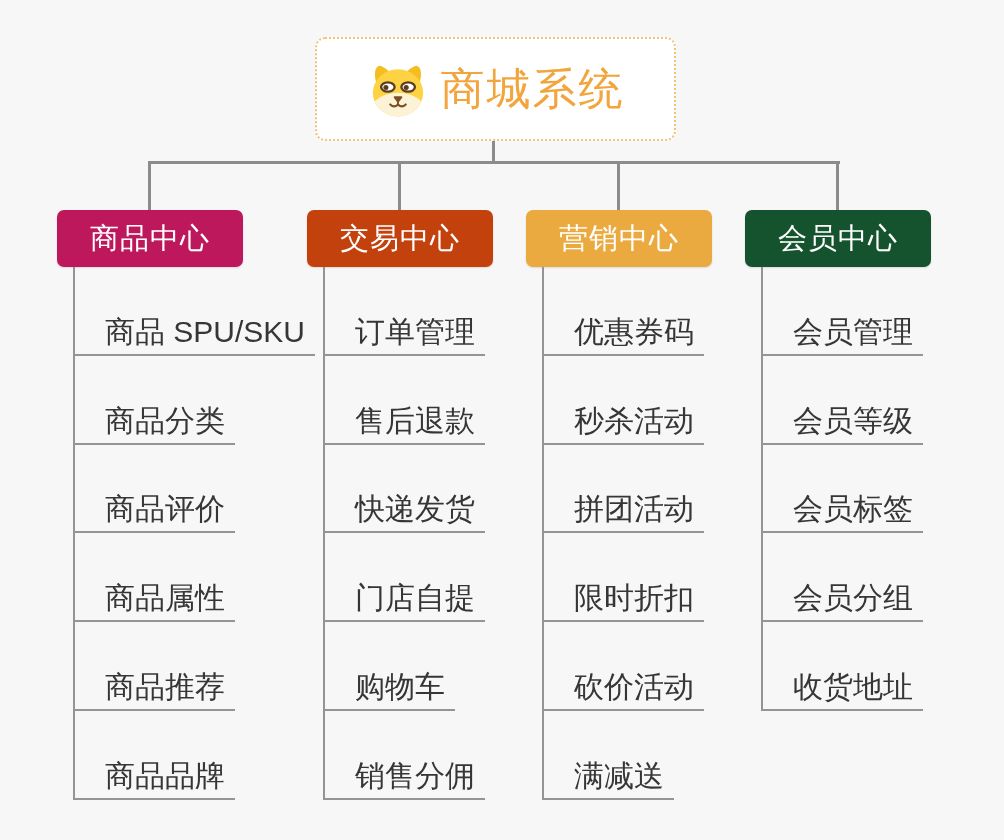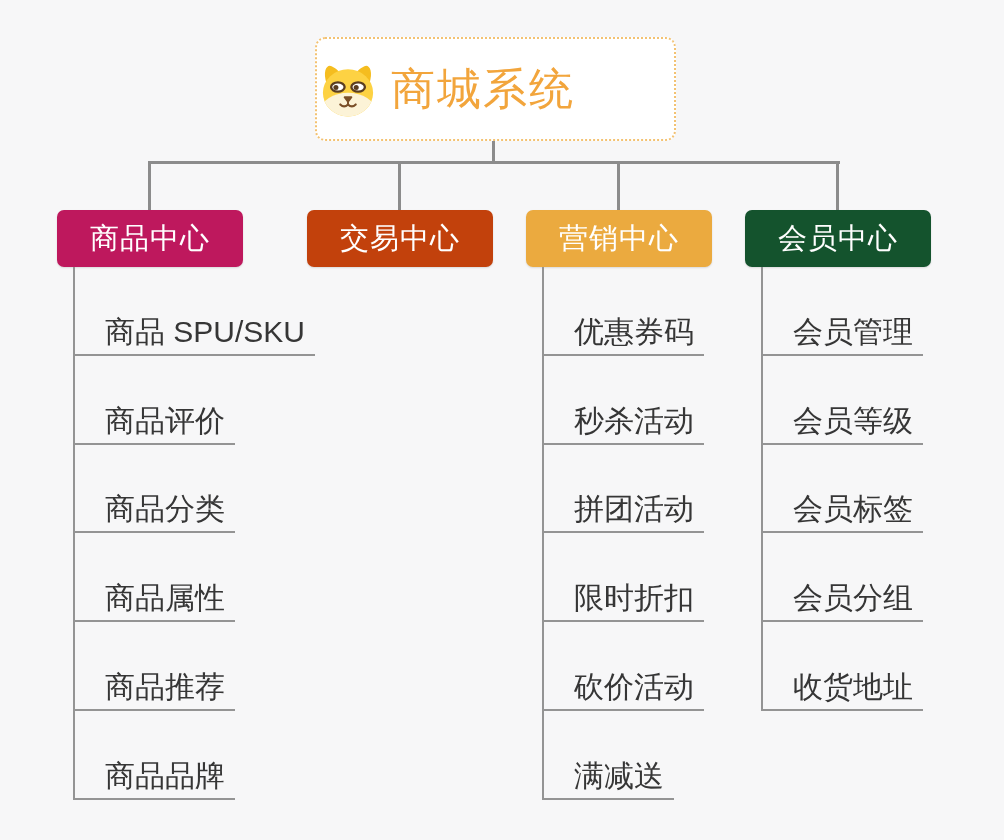--- a/index.html
+++ b/index.html
@@ -6,21 +6,21 @@
   html,body { width:1004px; height:840px; }
   #canvas {
     position:relative; width:1004px; height:840px;
     background:#f7f7f8; overflow:hidden;
     font-family:"Liberation Sans","DejaVu Sans",sans-serif;
   }
   
   .root {
     position:absolute; left:315px; top:37px; width:361px; height:104px;
     background:#ffffff; border:2px dotted #f3c272; border-radius:10px;
-    display:flex; align-items:center; gap:12px;
+    display:flex; align-items:center; justify-content:center; gap:12px;
   }
   .root-title { font-size:44px; letter-spacing:2px; line-height:1; }
   
   .cline { position:absolute; }
   .root-drop  { left:492px; top:139px; width:3px;  height:24px; }
   .bus        { left:148px; top:161px; width:692px; height:3px; }
   .drop       { top:163px; width:3px; height:47px; }
   .drop-1 { left:148px; } .drop-2 { left:398px; } .drop-3 { left:617px; } .drop-4 { left:836px; }
   
   .branch { position:absolute; top:210px; }
@@ -74,39 +74,59 @@
     <span class="root-title" style="color: rgb(242, 165, 60);">商城系统</span>
   </div>
 
   <div class="branch branch-1">
     <div class="branch-node" style="background-color: #be185d;">商品中心</div>
     <div class="branch-items">
       <div class="branch-item">
           <span>商品 SPU/SKU</span>
         </div>
       <div class="branch-item">
-          <span>商品评价</span>
+          <span>商品分类</span>
         </div>
       <div class="branch-item">
-          <span>商品分类</span>
+          <span>商品评价</span>
         </div>
       <div class="branch-item">
           <span>商品属性</span>
         </div>
       <div class="branch-item">
           <span>商品推荐</span>
         </div>
       <div class="branch-item">
           <span>商品品牌</span>
         </div>
     </div>
   </div>
 
   <div class="branch branch-2">
     <div class="branch-node" style="background-color: #c2410c;">交易中心</div>
+    <div class="branch-items">
+      <div class="branch-item">
+          <span>订单管理</span>
+        </div>
+      <div class="branch-item">
+          <span>售后退款</span>
+        </div>
+      <div class="branch-item">
+          <span>快递发货</span>
+        </div>
+      <div class="branch-item">
+          <span>门店自提</span>
+        </div>
+      <div class="branch-item">
+          <span>购物车</span>
+        </div>
+      <div class="branch-item">
+          <span>销售分佣</span>
+        </div>
+    </div>
   </div>
 
   <div class="branch branch-3">
     <div class="branch-node" style="background-color: rgb(235, 170, 63);">营销中心</div>
     <div class="branch-items">
       <div class="branch-item">
           <span>优惠券码</span>
         </div>
       <div class="branch-item">
           <span>秒杀活动</span>

